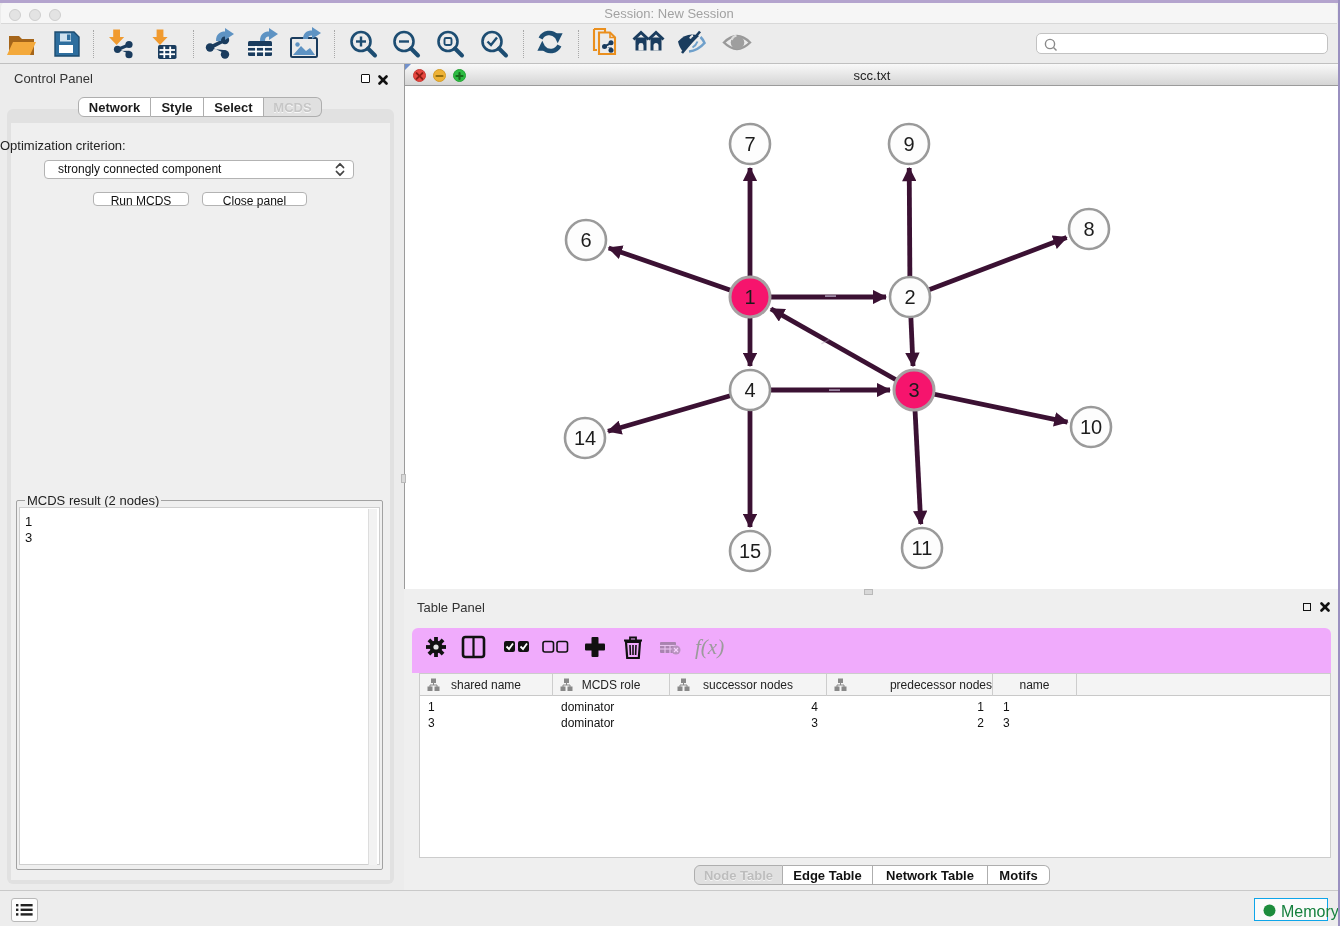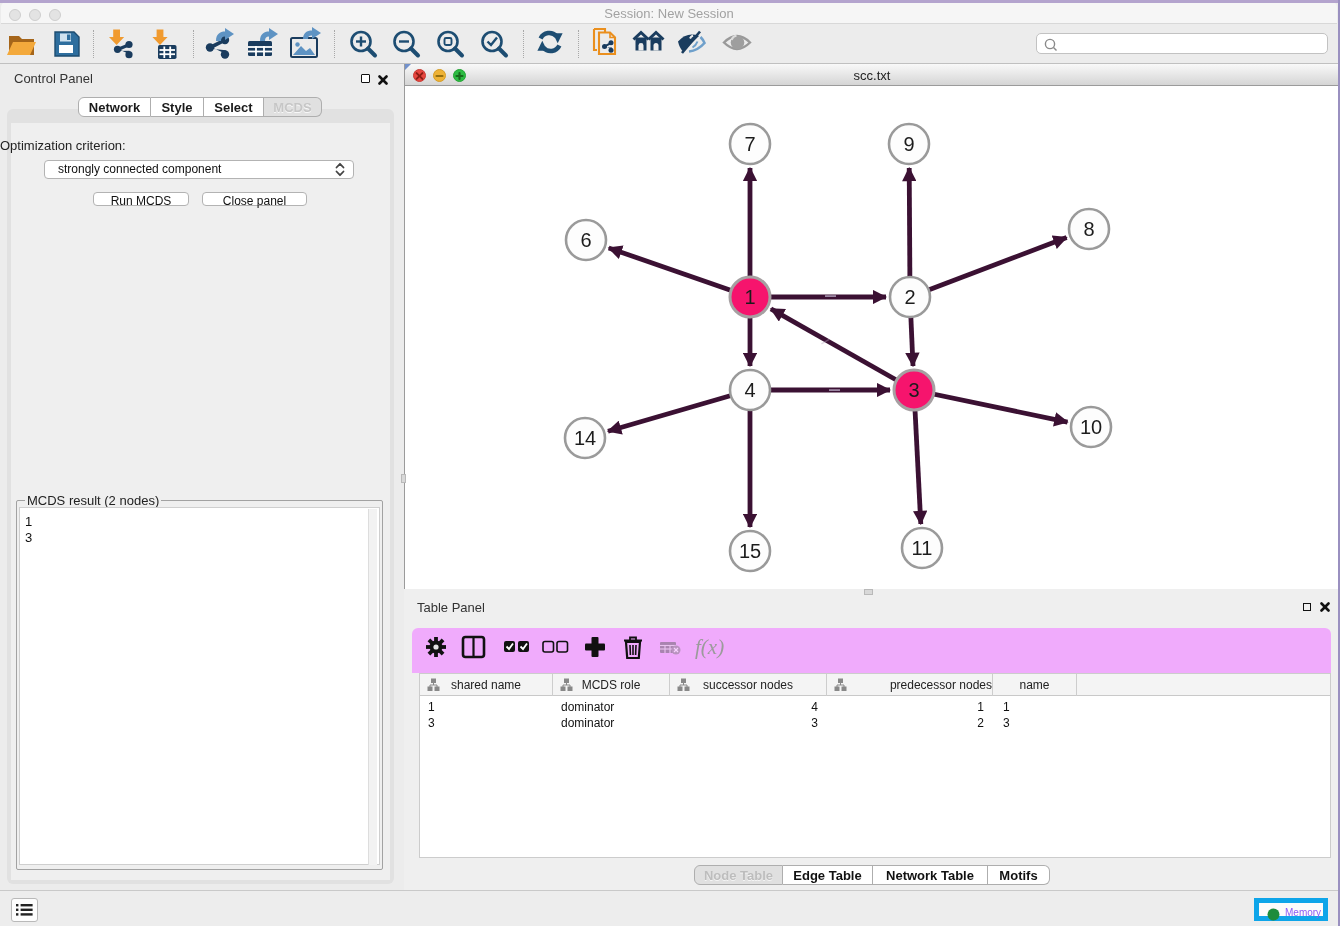--- a/index.html
+++ b/index.html
@@ -54,21 +54,21 @@
 #tp-table { position:absolute; left:15px; top:84px; width:912px; height:185px; background:#fff; border:1px solid #cccccc;padding-left:36px; }
 #tp-header { position:absolute; left:0; top:0; width:910px; height:22px; background:#f4f4f4; border-bottom:1px solid #c9c9c9; }
 .th { position:absolute; top:0; height:22px; border-right:1px solid #cdcdcd; font-size:12px; color:#222; text-align:center; line-height:22px; }
 .td { position:absolute; font-size:12px; color:#111; }
 #tp-tabs { position:absolute; left:290px; top:276px; height:20px; }
 .tptab { position:absolute; top:0; height:20px; border:1px solid #aeaeae; font-size:13px; font-weight:bold; text-align:center; line-height:19px; }
 
 
 #status { left:0; top:890px; width:1340px; height:36px; background:#ededed; border-top:1px solid #c9c9c9; }
 #st-btn { position:absolute; left:11px; top:7px; width:27px; height:24px; background:#fdfdfd; border:1px solid #b9b9b9; border-radius:3px; }
-#st-mem { position:absolute; left:1254px; top:7px; width:74px; height:23px; background:#fbfbfb; border:5px solid #0ea5e9; font-size:10px; color:#8b5cf6; }
+#st-mem { position:absolute; left:1254px; top:7px; width:74px; height:23px; background:#fbfbfb; border:1px solid #0ea5e9; font-size:16px; color:#15803d; }
 </style>
 </head>
 <body>
 <div id="app">
 
   <div id="titlebar" class="abs">
     <div class="tl" style="left:8px;"></div>
     <div class="tl" style="left:28px;"></div>
     <div class="tl" style="left:48px;"></div>
     <div id="title-text">Session: New Session</div>

